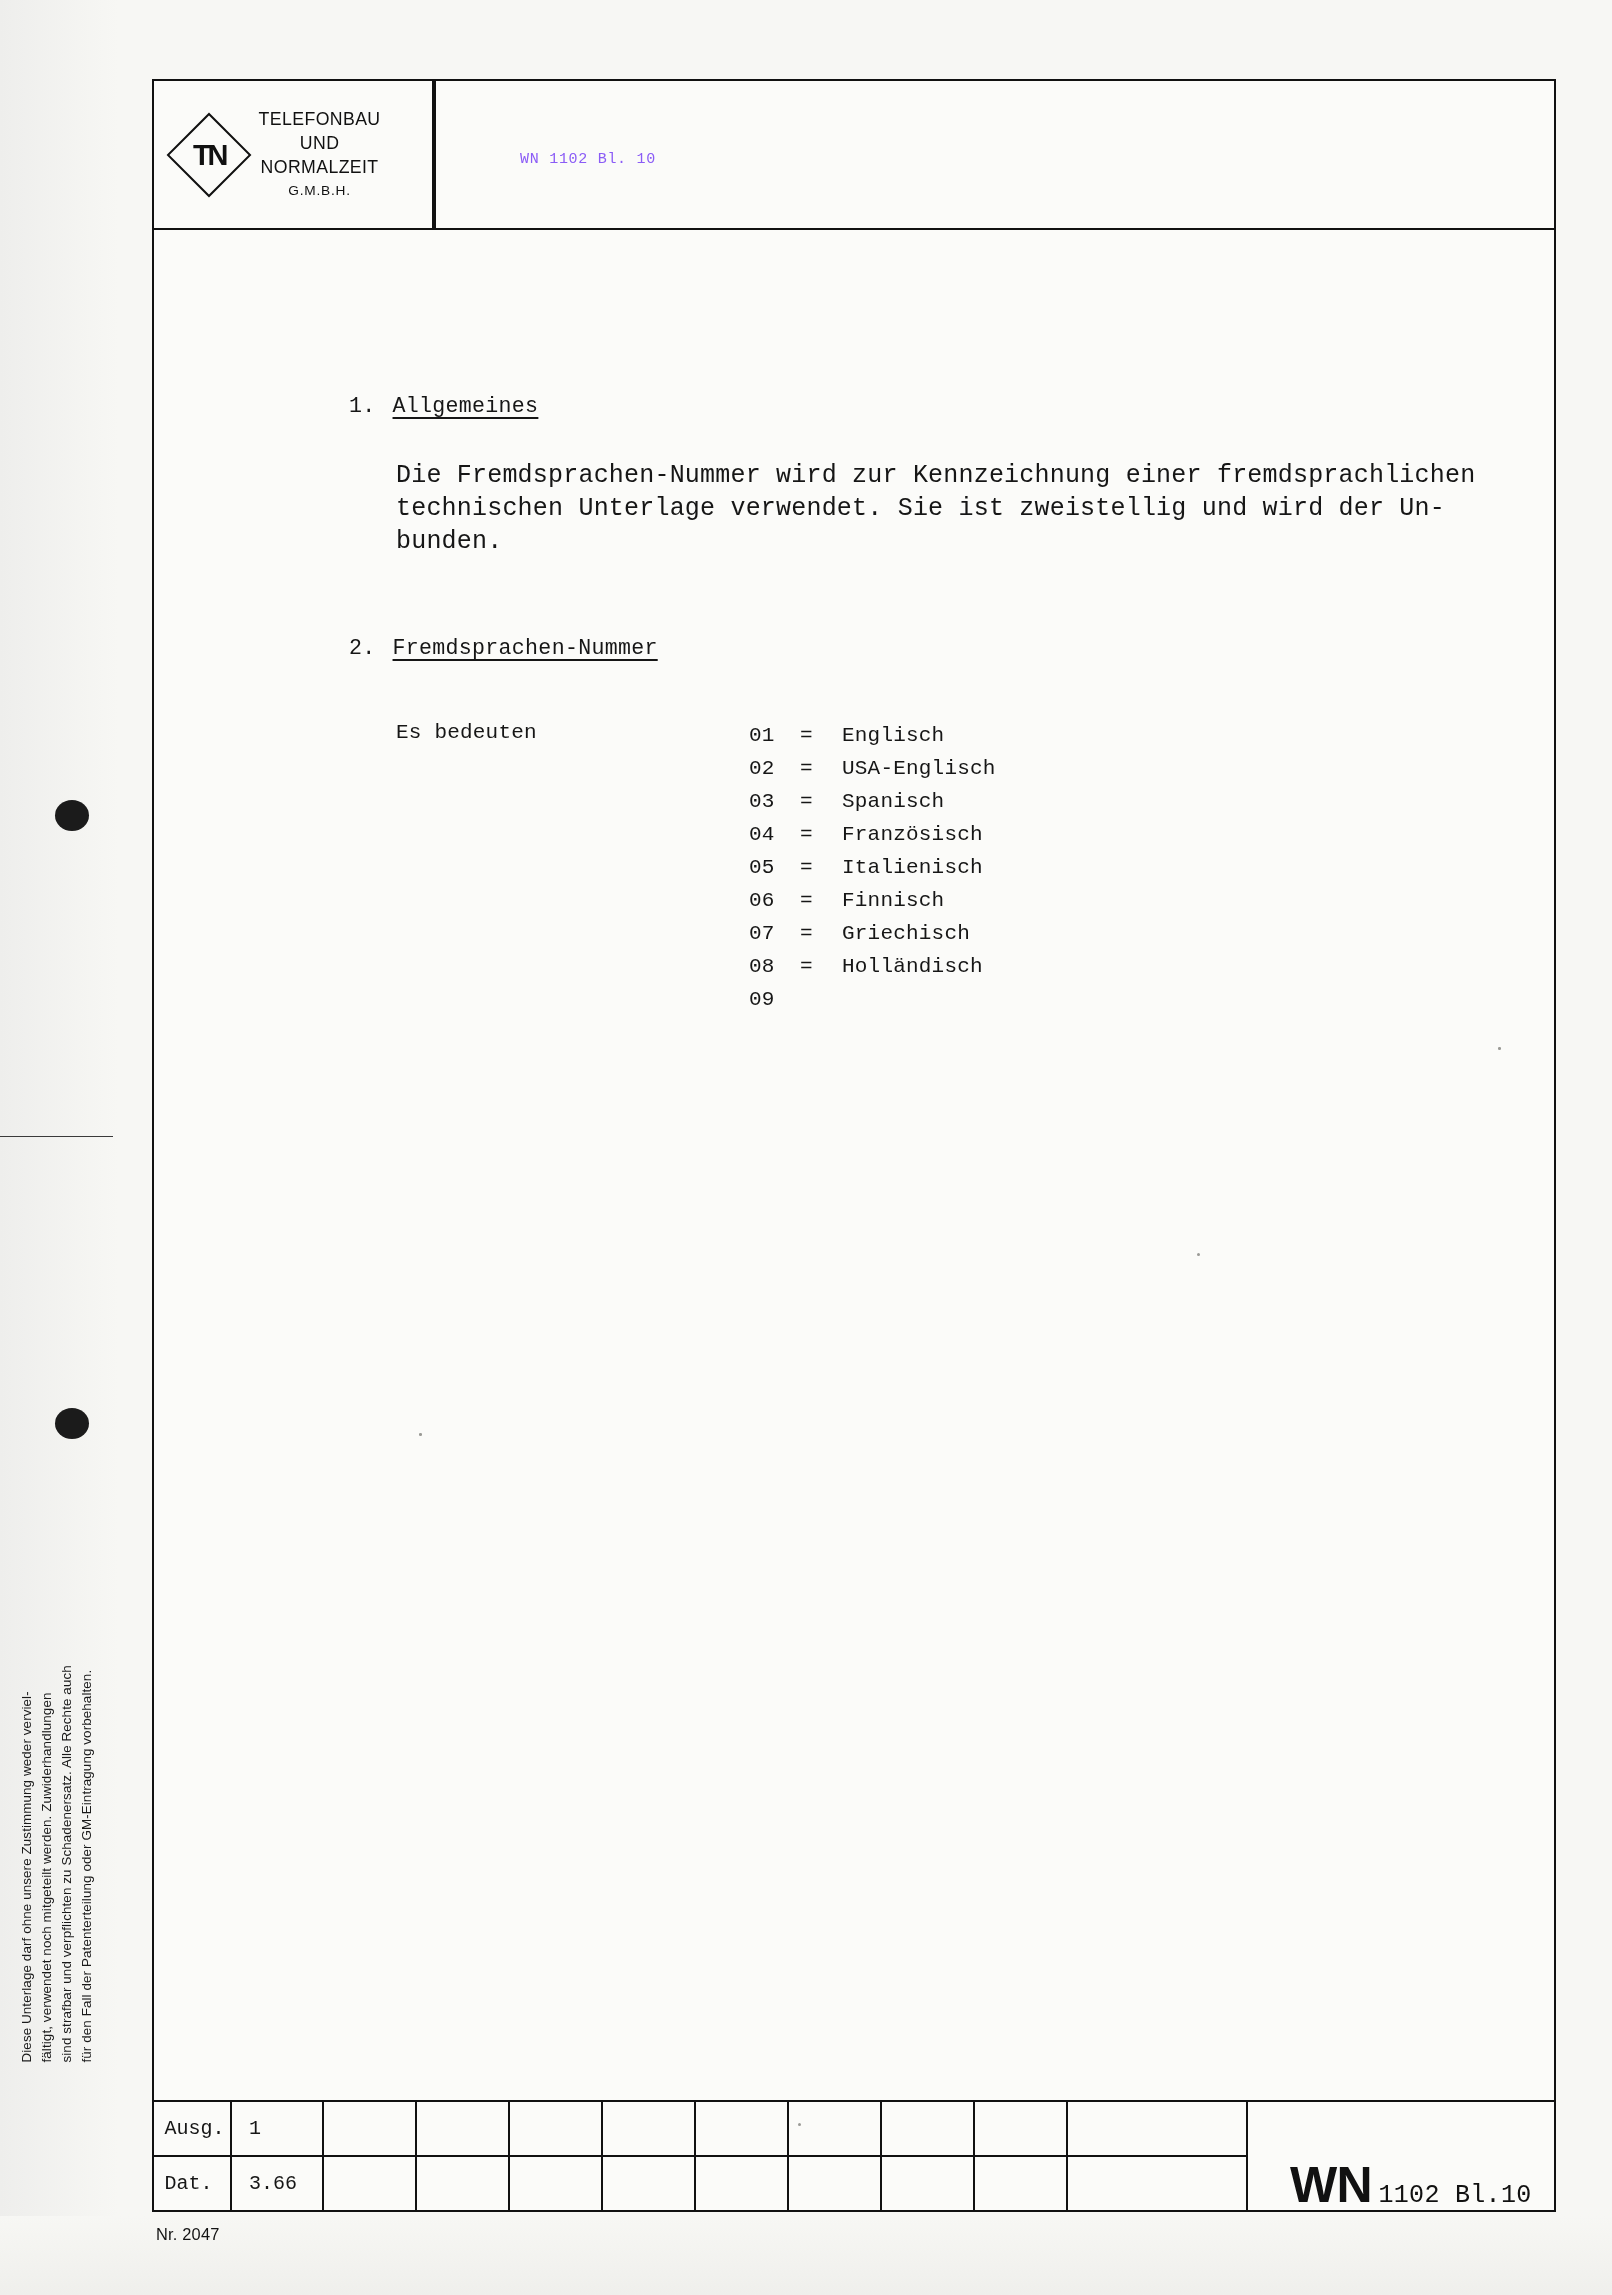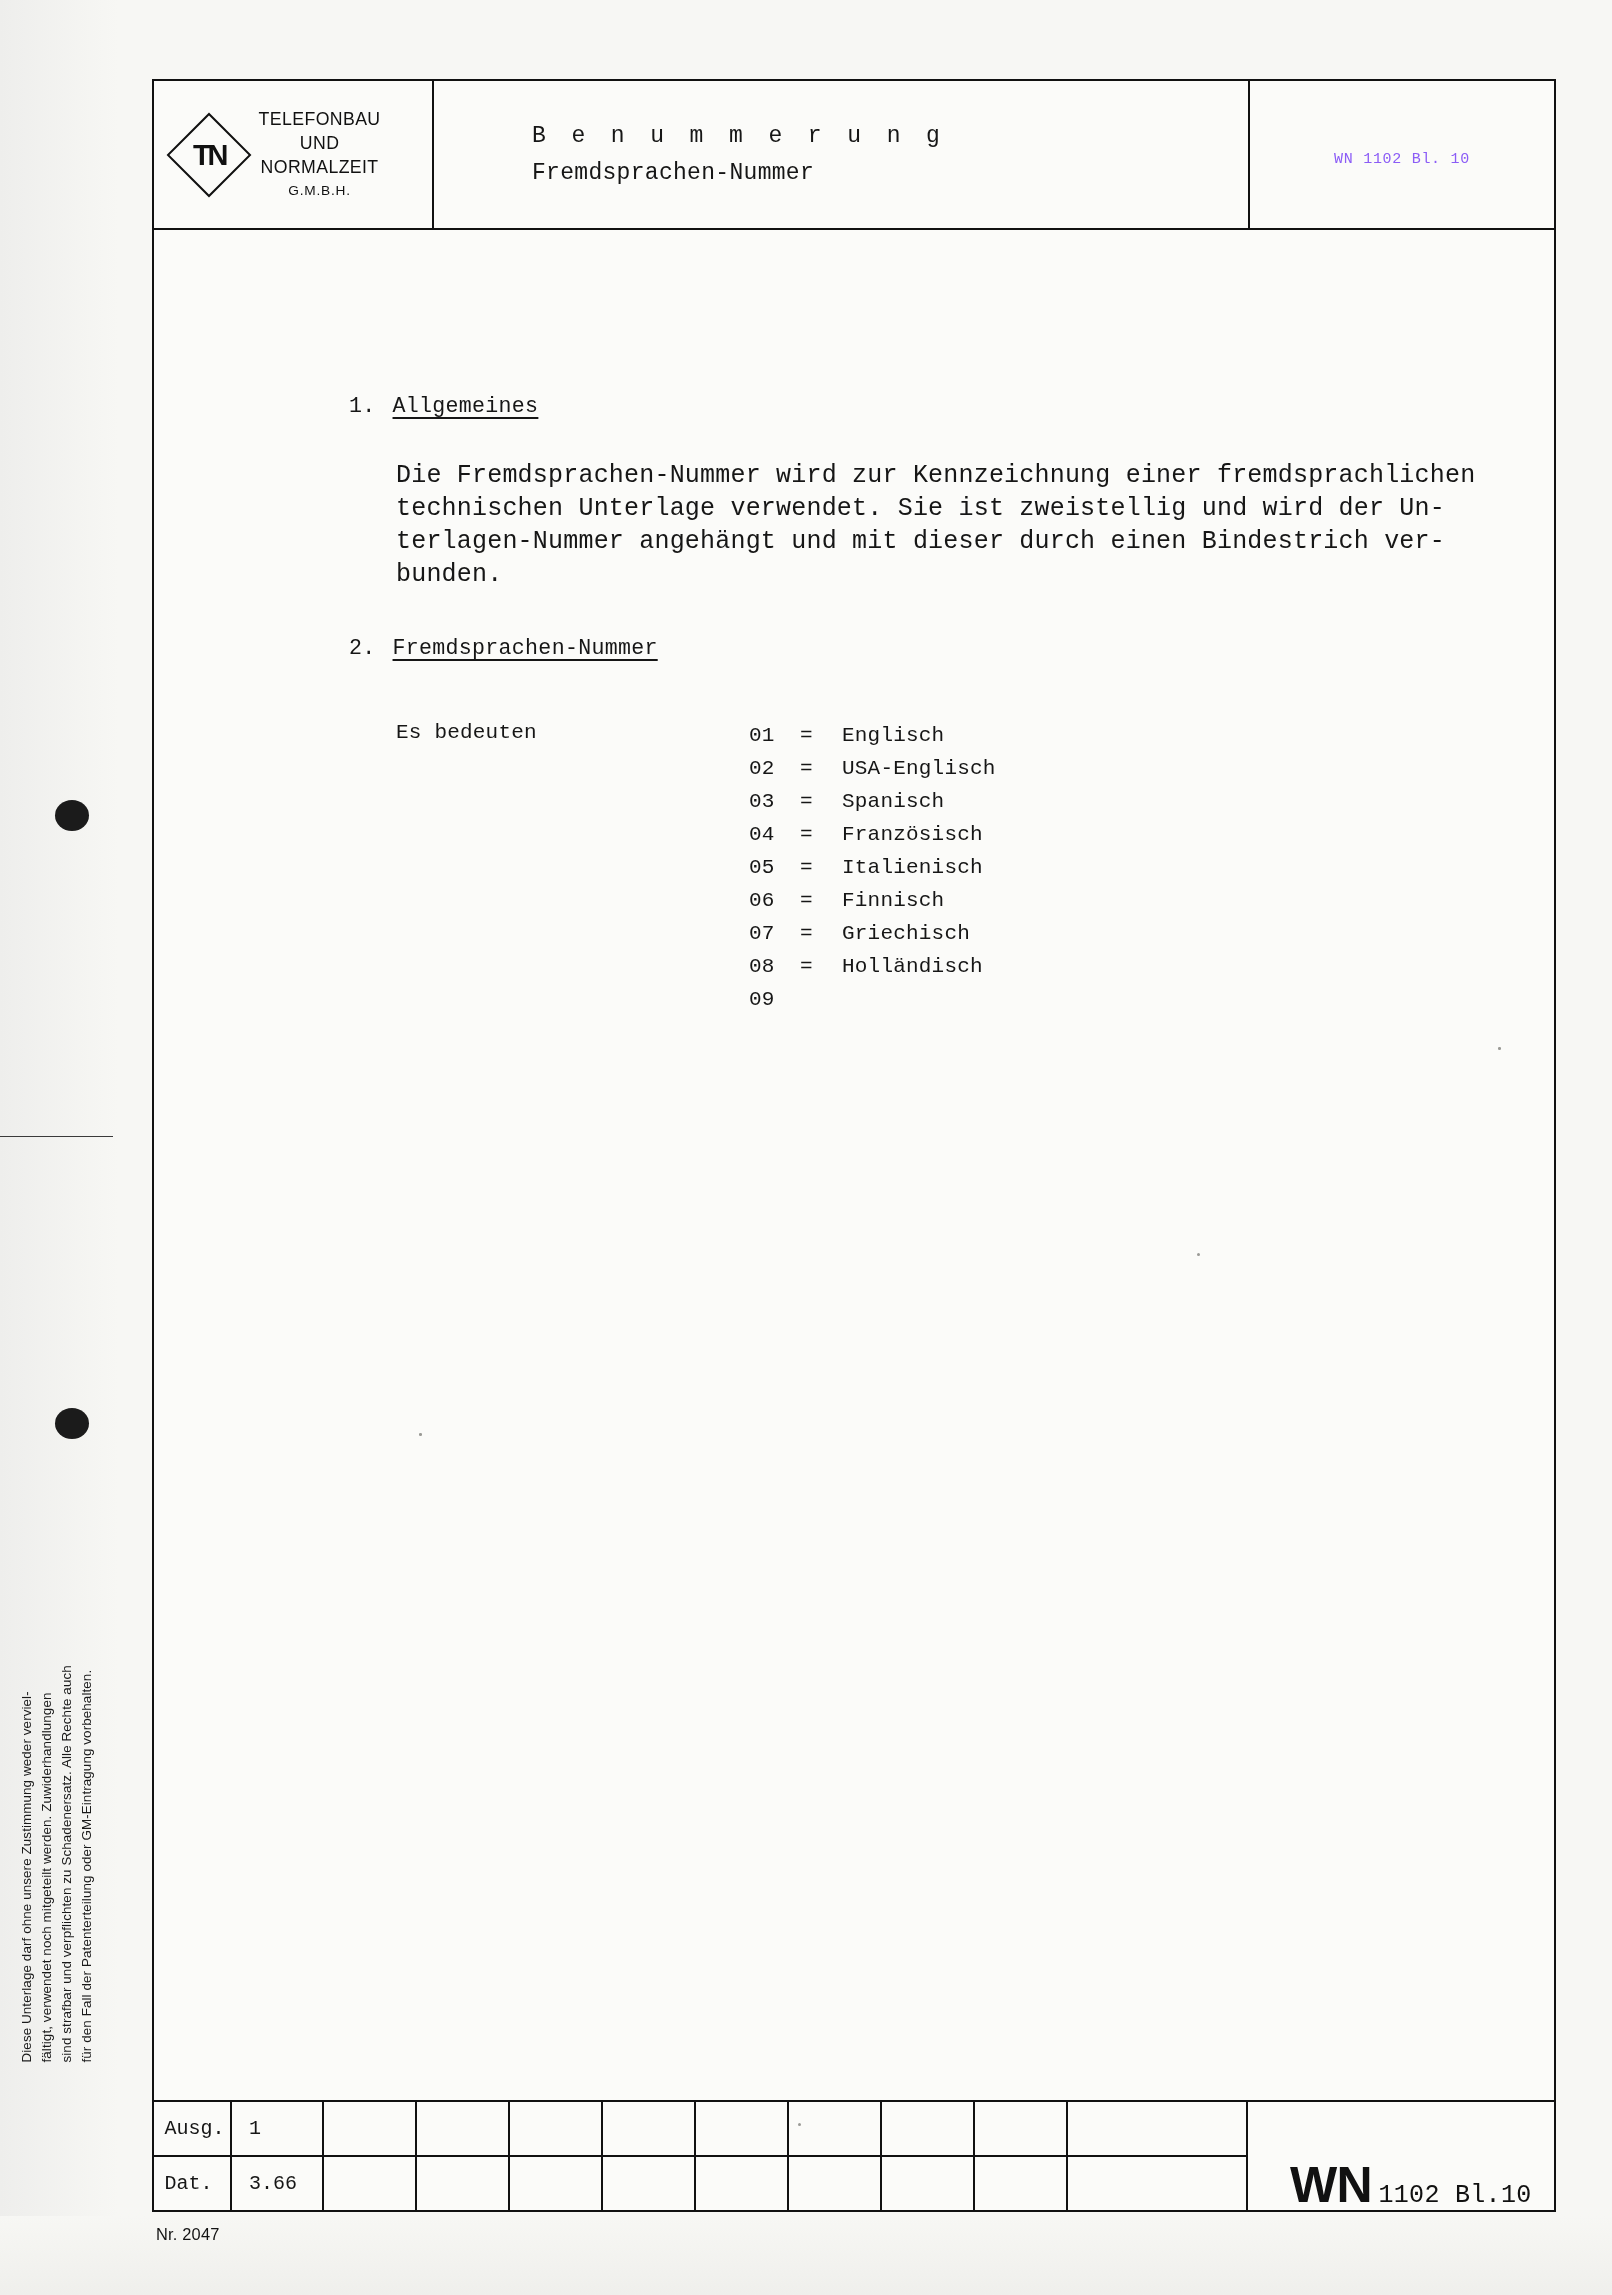--- a/index.html
+++ b/index.html
@@ -338,40 +338,35 @@
           <span class="tn">TN</span>
         </div>
         <div class="logo-text">
           <div>TELEFONBAU</div>
           <div>UND</div>
           <div>NORMALZEIT</div>
           <div class="gmbh">G.M.B.H.</div>
         </div>
       </div>
 
-      <div class="hdr-title">
-        <div class="t1">B e n u m m e r u n g</div>
-        <div class="t2">Fremdsprachen-Nummer</div>
-      </div>
 
       <div class="hdr-code">WN 1102 Bl. 10</div>
     </div>
 
     <div class="body">
 
       <div class="sec sec-1">
         <div class="sec-head">
           <span class="num">1.</span><span class="ttl">Allgemeines</span>
         </div>
       </div>
 
       <div class="para">
         <span class="ln">Die Fremdsprachen-Nummer wird zur Kennzeichnung einer fremdsprachlichen</span>
         <span class="ln">technischen Unterlage verwendet. Sie ist zweistellig und wird der Un-</span>
-        <span class="ln">terlagen-Nummer angehängt und mit dieser durch einen Bindestrich ver-</span>
         <span class="ln">bunden.</span>
       </div>
 
       <div class="sec sec-2">
         <div class="sec-head">
           <span class="num">2.</span><span class="ttl">Fremdsprachen-Nummer</span>
         </div>
       </div>
 
       <div class="legend-label">Es bedeuten</div>

